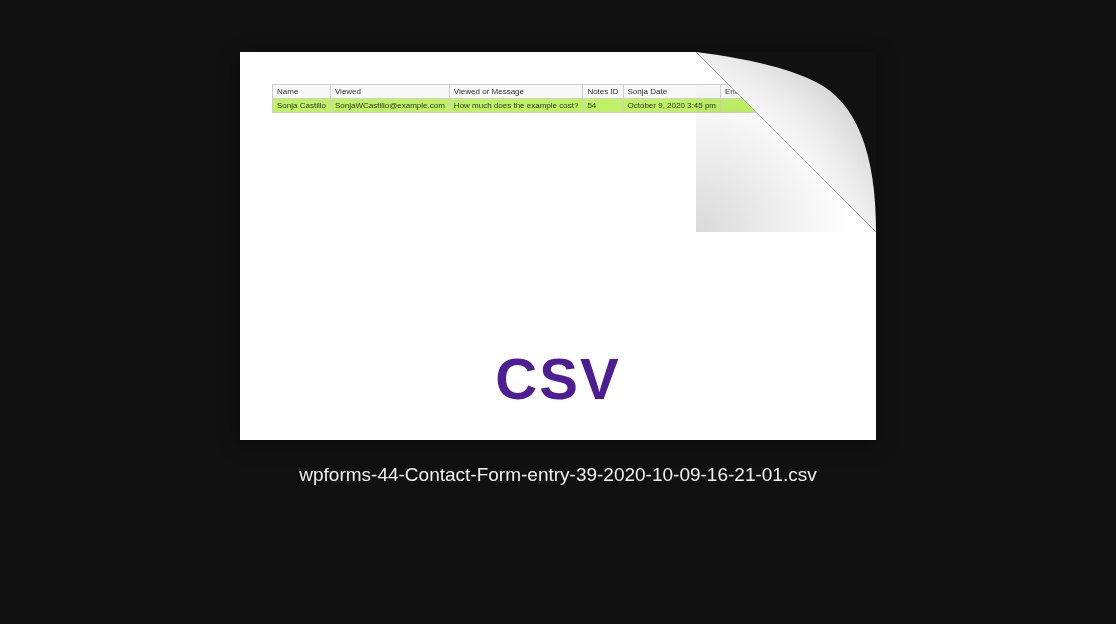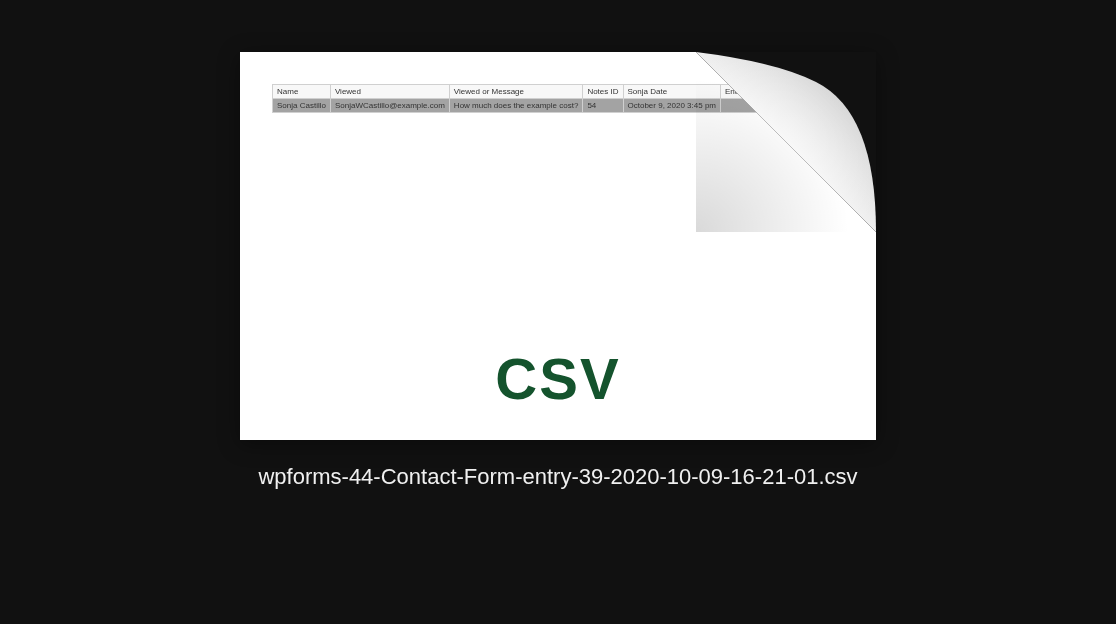--- a/index.html
+++ b/index.html
@@ -56,40 +56,40 @@
       border-collapse: collapse;
       font-size: 8px;
       color: #333;
     }
     .data-table th, .data-table td {
       border: 1px solid #d0d0d0;
       padding: 2px 4px;
       text-align: left;
       font-weight: normal;
       white-space: nowrap;
-      background: #a3a3a3;
+      background: #bef264;
     }
     .data-table th {
       background: #f8f8f8;
     }
     .file-type-label {
       position: absolute;
       bottom: 28px;
       left: 0;
       right: 0;
       text-align: center;
       font-size: 58px;
       font-weight: 600;
-      color: #14532d;
+      color: #4c1d95;
       letter-spacing: 2px;
     }
     .filename {
       margin-top: 24px;
       color: #f0f0f0;
-      font-size: 22px;
+      font-size: 19px;
       font-weight: 400;
       text-align: center;
     }
     .shadow-under-curl {
       position: absolute;
       top: 0;
       right: 0;
       width: 180px;
       height: 180px;
       background: radial-gradient(circle at 0% 100%, rgba(0,0,0,0.15) 0%, rgba(0,0,0,0) 60%);

